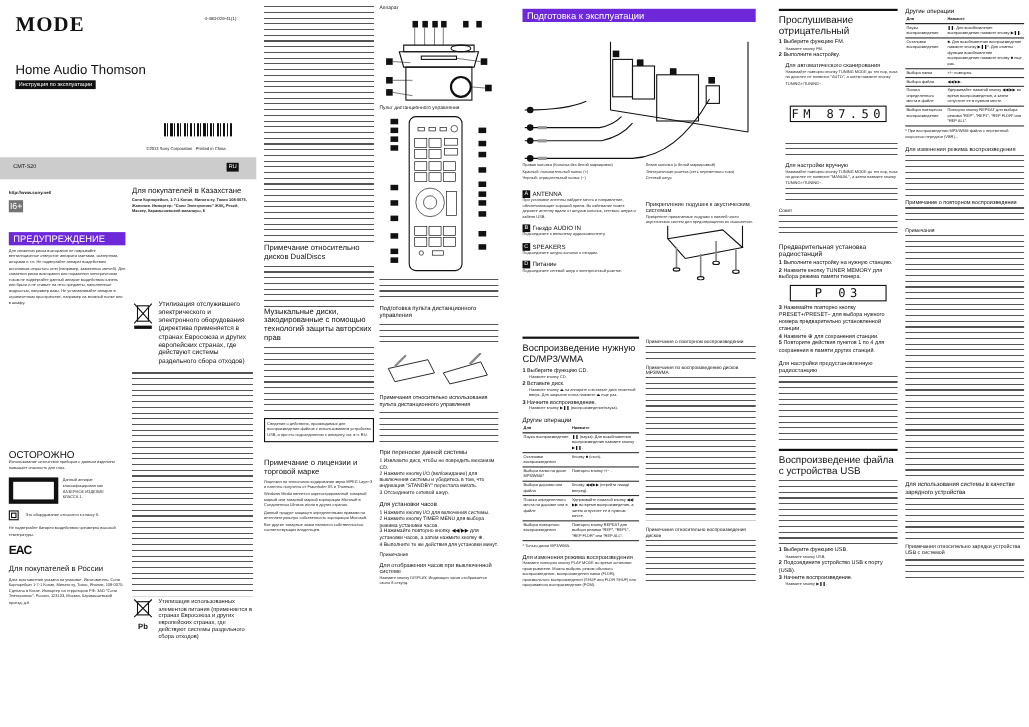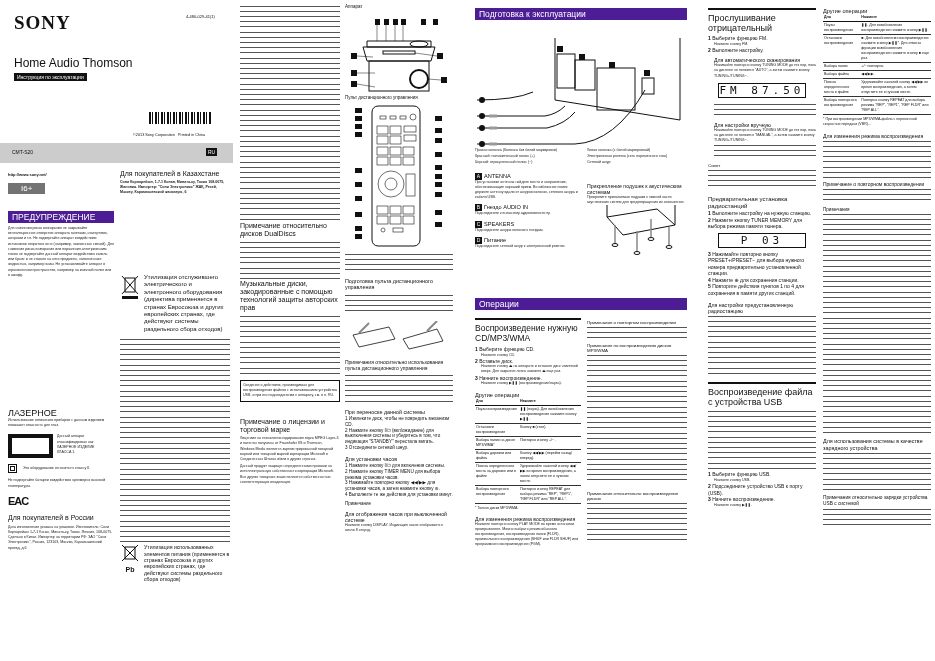--- a/index.html
+++ b/index.html
@@ -2,52 +2,52 @@
 <html><head>
 <meta charset="utf-8">
 <style>
 *{box-sizing:border-box;margin:0;padding:0}
 body{width:935px;height:661px;background:#fff;font-family:"Liberation Sans",sans-serif;color:#111;overflow:hidden;position:relative}
 .abs{position:absolute}
 .tiny{font-size:3.6px;line-height:5.2px;color:#222}
 .tiny p{margin-bottom:1px}
 .h-big{font-size:9px;line-height:10px;font-weight:normal;color:#111}
 .h-mid{font-size:6.2px;line-height:7.2px;font-weight:bold;color:#111}
-.bar{background:#4c1d95;color:#fff;font-size:8.5px;line-height:12px;padding-left:4px}
+.bar{background:#6d28d9;color:#fff;font-size:8.5px;line-height:12px;padding-left:4px}
 .rule{border-top:2px solid #111}
 .fill{background:repeating-linear-gradient(#fff 0,#fff 1.6px,#555 1.6px,#555 2.6px,#fff 2.6px,#fff 5.2px)}
 .sq{display:inline-block;width:7px;height:7px;background:#111;color:#fff;font-size:5px;text-align:center;line-height:7px;margin-right:2px;vertical-align:middle}
 .step{font-size:5px;line-height:6.5px;color:#111}
 .tbl{width:100%;border-collapse:collapse;font-size:3.6px;line-height:5px}
 .tbl td{border-bottom:0.6px solid #333;padding:1px 1px;vertical-align:top}
 .tbl tr.hd td{border-bottom:1px solid #111;font-weight:bold}
 .lcd{border:1px solid #111;font-family:"DejaVu Sans Mono",monospace;font-size:11px;letter-spacing:4px;text-align:center}
 </style>
 </head>
 <body>
 
 <div class="abs" style="left:0;top:0;width:233px;height:165px">
-  <div class="abs" style="left:14px;top:12px;font-family:'Liberation Serif',serif;font-weight:bold;font-size:19px;letter-spacing:1px">SONY</div>
+  <div class="abs" style="left:14px;top:12px;font-family:'Liberation Serif',serif;font-weight:bold;font-size:19px;letter-spacing:1px">MODE</div>
   <div class="abs" style="left:186px;top:14px;font-size:4px">4-480-029-41(1)</div>
   <div class="abs" style="left:14px;top:56px;font-size:12px;font-weight:normal">Home Audio Thomson</div>
   <div class="abs" style="left:14px;top:73px;background:#111;color:#fff;font-size:5px;padding:1px 3px">Инструкция по эксплуатации</div>
   <div class="abs" style="left:149px;top:112px;width:62px;height:12px;background:repeating-linear-gradient(90deg,#111 0 2px,#fff 2px 3px,#111 3px 4px,#fff 4px 6px)"></div>
   <div class="abs" style="left:133px;top:133px;font-size:3.8px"><span>©2013 Sony Corporation</span>&nbsp;&nbsp;&nbsp;<span>Printed in China</span></div>
 </div>
 <div class="abs" style="left:0;top:143px;width:233px;height:20px;background:#ccc">
   <span class="abs" style="left:12px;top:6px;font-size:5px">CMT-S20</span>
   <span class="abs" style="left:206px;top:5px;background:#111;color:#fff;font-size:5px;padding:1px 2px">RU</span>
 </div>
 
 <div class="abs" style="left:8px;top:172px;width:106px">
   <div style="font-size:4px;font-weight:bold">http://www.sony.net/</div>
-  <div style="display:inline-block;background:#737373;color:#fff;font-size:8px;padding:1px 13px;">I6+</div>
+  <div style="display:inline-block;background:#737373;color:#fff;font-size:8px;padding:1px 1px;">I6+</div>
   <div class="bar" style="margin-top:16px">ПРЕДУПРЕЖДЕНИЕ</div>
   <div class="tiny" style="margin-top:3px;height:180px">Для снижения риска возгорания не накрывайте вентиляционное отверстие аппарата газетами, скатертями, шторами и т.п. Не подвергайте аппарат воздействию источников открытого огня (например, зажженных свечей). Для снижения риска возгорания или поражения электрическим током не подвергайте данный аппарат воздействию капель или брызг и не ставьте на него предметы, наполненные жидкостью, например вазы. Не устанавливайте аппарат в ограниченном пространстве, например на книжной полке или в шкафу.</div>
-  <div class="h-big" style="margin-top:2px">ЛАЗЕРНОЕ</div>
+  <div class="h-big" style="margin-top:2px">ОСТОРОЖНО</div>
   <div class="tiny">Использование оптических приборов с данным изделием повышает опасность для глаз.</div>
   <div style="display:flex;gap:4px;margin-top:6px">
     <div style="width:45px;height:24px;background:#111;padding:4px">
         <div class="fill" style="height:16px;background:#fff"></div>
       </div>
     <div class="tiny" style="width:40px">Данный аппарат классифицирован как ЛАЗЕРНОЕ ИЗДЕЛИЕ КЛАССА 1.</div>
   </div>
   <div style="display:flex;gap:6px;margin-top:6px;align-items:center">
     <div style="width:9px;height:9px;border:1px solid #111;padding:1px">
         <div style="border:1px solid #111;width:5px;height:5px"></div>
@@ -319,21 +319,20 @@
             <ellipse cx="50" cy="48" rx="3" ry="1.5"></ellipse>
             <ellipse cx="64" cy="34" rx="3" ry="1.5"></ellipse>
             <ellipse cx="82" cy="42" rx="3" ry="1.5"></ellipse>
           </g>
         </svg>
     </div>
   </div>
 </div>
 
 <div class="abs" style="left:475px;top:298px;width:212px">
-  <div class="bar">Операции</div>
   <div style="display:flex;gap:6px;margin-top:4px">
     <div style="width:106px">
       <div class="rule" style="margin-top:4px"></div>
       <div class="h-big" style="margin-top:3px;font-size:8.5px">Воспроизведение нужную CD/MP3/WMA</div>
       <div class="step" style="margin-top:3px"><b>1</b> <span>Выберите функцию CD.</span><div class="tiny" style="padding-left:6px">Нажмите кнопку CD.</div></div>
       <div class="step"><b>2</b> <span>Вставьте диск.</span><div class="tiny" style="padding-left:6px">Нажмите кнопку ⏏ на аппарате и вставьте диск этикеткой вверх. Для закрытия лотка нажмите ⏏ еще раз.</div></div>
       <div class="step"><b>3</b> <span>Начните воспроизведение.</span><div class="tiny" style="padding-left:6px">Нажмите кнопку ▶❚❚ (воспроизведение/пауза).</div></div>
       <div style="font-size:5.6px;margin-top:6px">Другие операции</div>
       <table class="tbl">
         <tbody>
@@ -382,21 +381,21 @@
   </div>
 </div>
 
 <div class="abs" style="left:708px;top:8px;width:108px">
   <div class="rule"></div>
   <div class="h-big" style="margin-top:3px">Прослушивание отрицательный</div>
   <div class="step" style="margin-top:2px"><b>1</b> <span>Выберите функцию FM.</span><div class="tiny" style="padding-left:6px">Нажмите кнопку FM.</div></div>
   <div class="step"><b>2</b> <span>Выполните настройку.</span></div>
   <div style="font-size:5.2px;margin-top:4px;padding-left:6px">Для автоматического сканирования</div>
   <div class="tiny" style="padding-left:6px">Нажимайте повторно кнопку TUNING MODE до тех пор, пока на дисплее не появится "AUTO", а затем нажмите кнопку TUNING+/TUNING−.</div>
-  <div class="lcd" style="margin:4px 10px">FM  87.50</div>
+  <div class="lcd" style="margin:17px 10px">FM  87.50</div>
   <div class="fill" style="height:16px;margin-left:6px"></div>
   <div style="font-size:5.2px;margin-top:4px;padding-left:6px">Для настройки вручную</div>
   <div class="tiny" style="padding-left:6px">Нажимайте повторно кнопку TUNING MODE до тех пор, пока на дисплее не появится "MANUAL", а затем нажмите кнопку TUNING+/TUNING−.</div>
   <div class="fill" style="height:16px;margin-left:6px"></div>
   <div style="font-size:4.4px;margin-top:4px">Совет</div>
   <div class="fill" style="height:22px"></div>
   <div style="font-size:6px;line-height:7px;margin-top:6px">Предварительная установка радиостанций</div>
   <div class="step"><b>1</b> <span>Выполните настройку на нужную станцию.</span></div>
   <div class="step"><b>2</b> <span>Нажмите кнопку TUNER MEMORY для выбора режима памяти тюнера.</span></div>
   <div class="lcd" style="margin:3px 10px">P 03</div>

